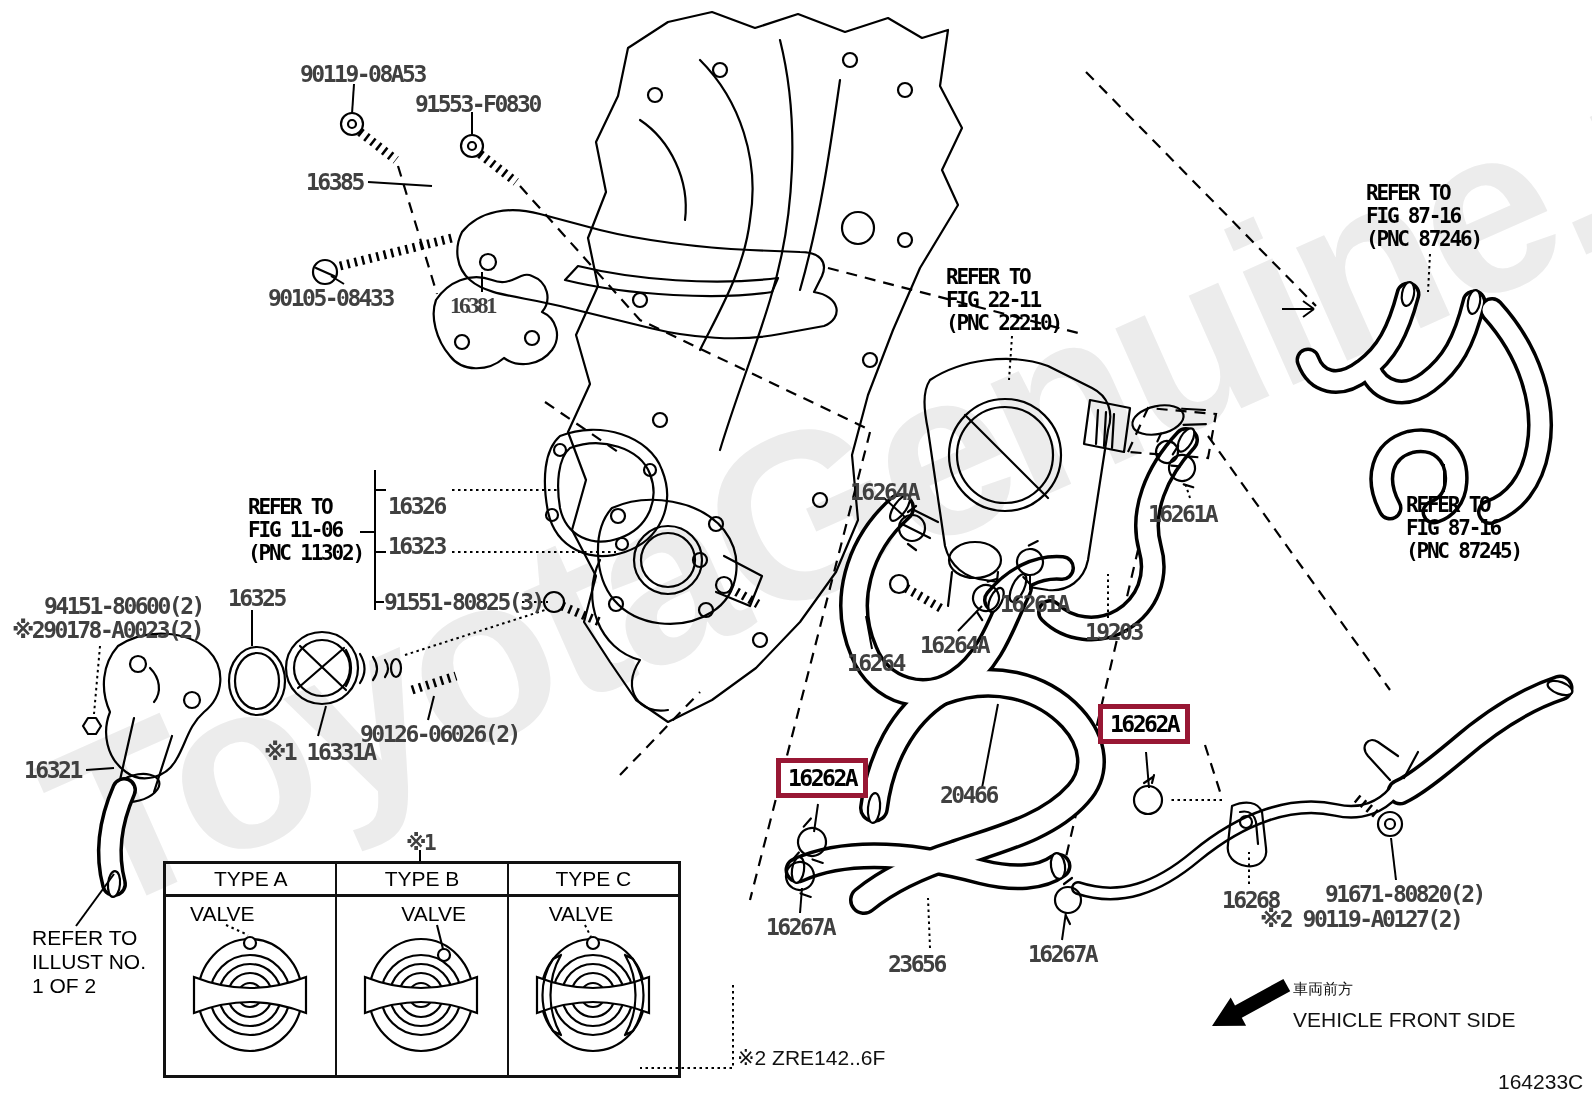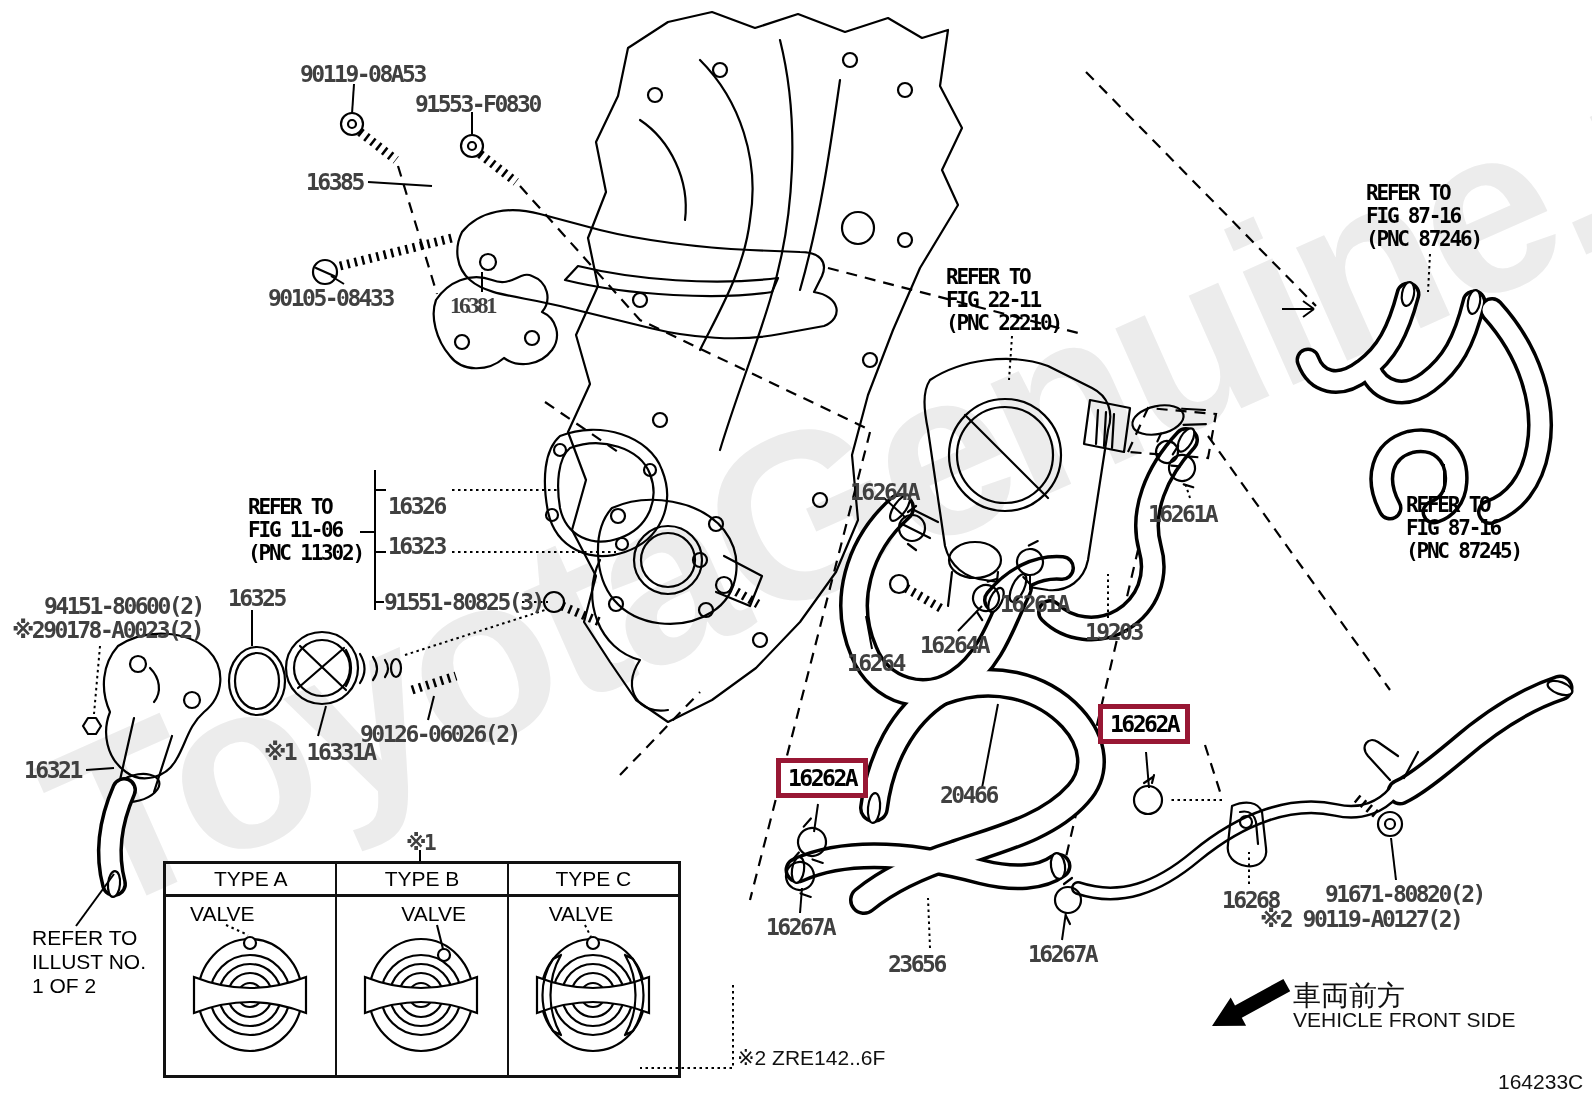--- a/index.html
+++ b/index.html
@@ -441,16 +441,16 @@
           <path class="ow" d="M28,80 Q84,102 140,80 L140,116 Q84,94 28,116 Z"></path>
           <path class="o" d="M44,62 C30,84 30,112 44,134 M52,58 C38,82 38,114 52,138 M44,62 L52,58 M44,134 L52,138"></path>
           <path class="o" d="M124,62 C138,84 138,112 124,134 M116,58 C130,82 130,114 116,138 M124,62 L116,58 M124,134 L116,138"></path>
           <circle class="ow" cx="84" cy="46" r="6"></circle>
         </svg>
       </div>
     </div>
   </div>
 
   <div class="sansl" style="left:737px;top:1046px">※2 ZRE142..6F</div>
-  <div class="sansl" style="left:1293px;top:980px;font-size:28px">車両前方</div>
+  <div class="sansl" style="left:1293px;top:980px;font-size:15px">車両前方</div>
   <div class="sansl" style="left:1293px;top:1008px">VEHICLE FRONT SIDE</div>
   <div class="sansl" style="left:1498px;top:1070px">164233C</div>
 </div>
 
 </body></html>

